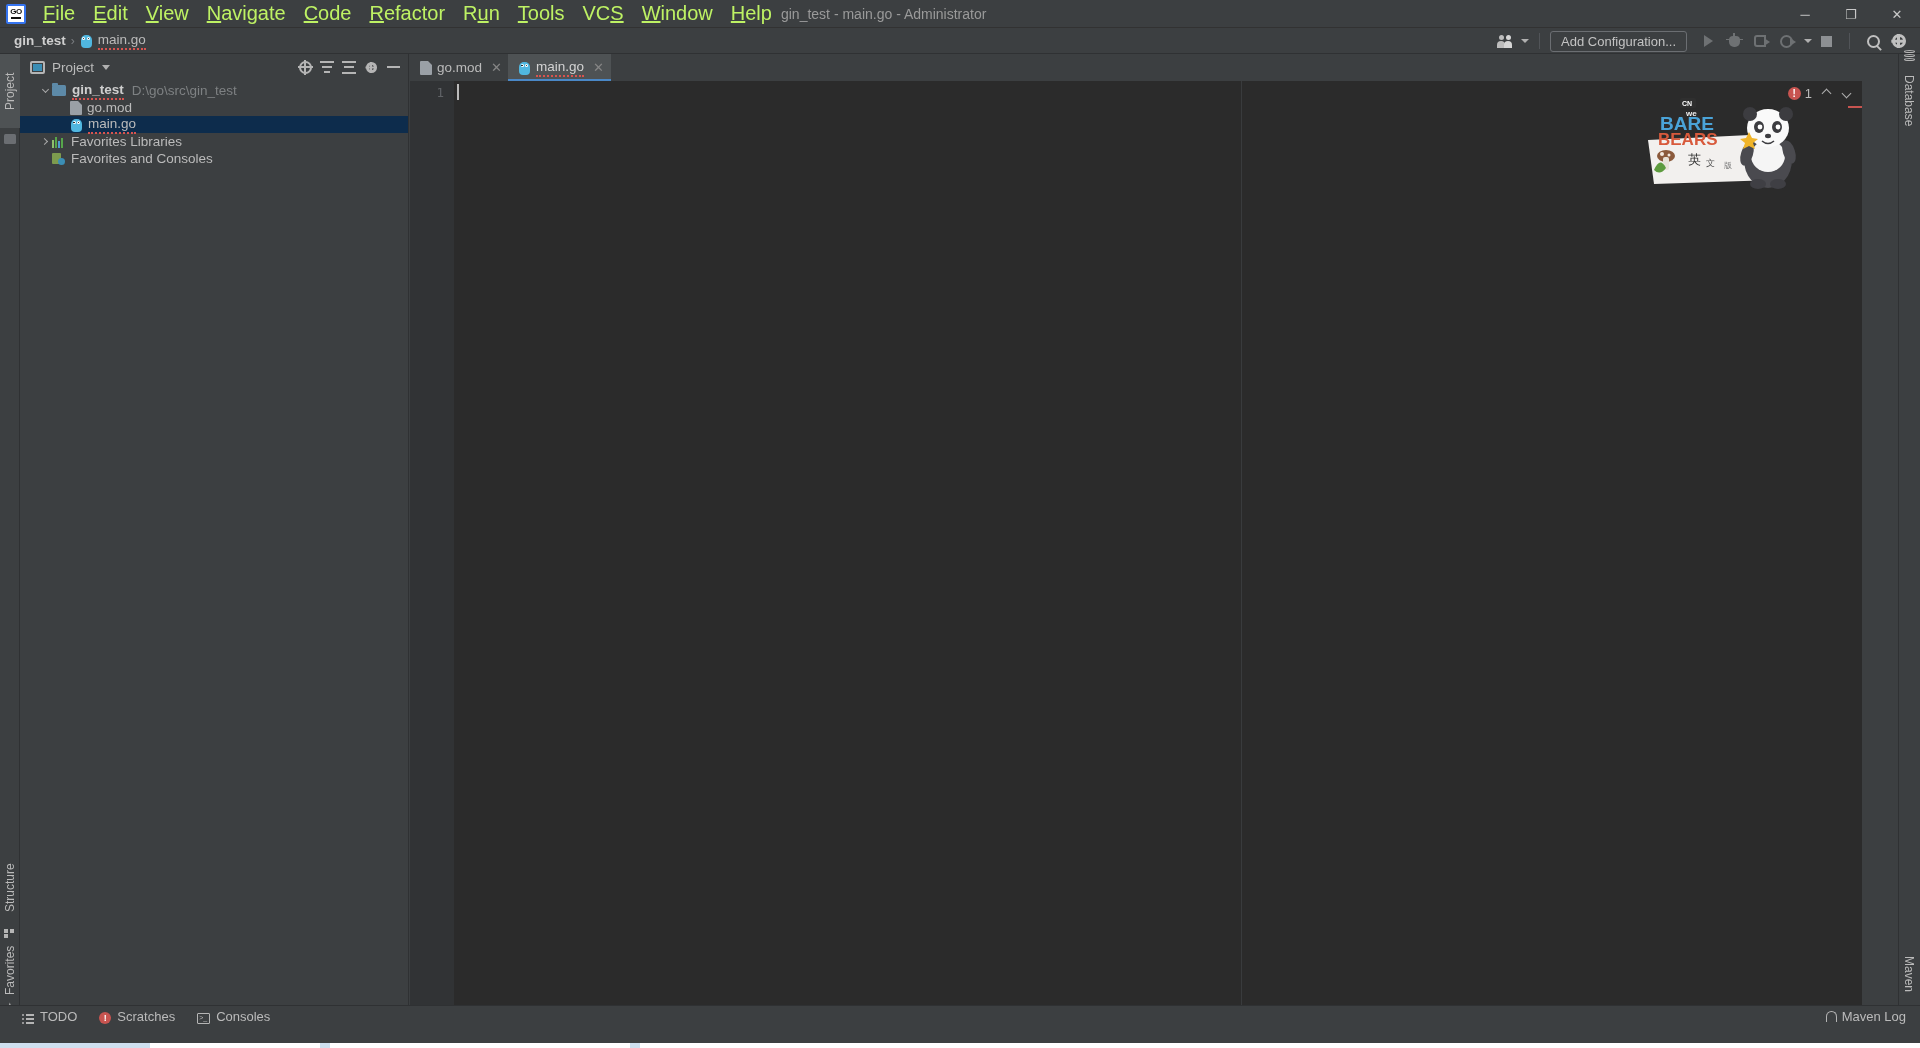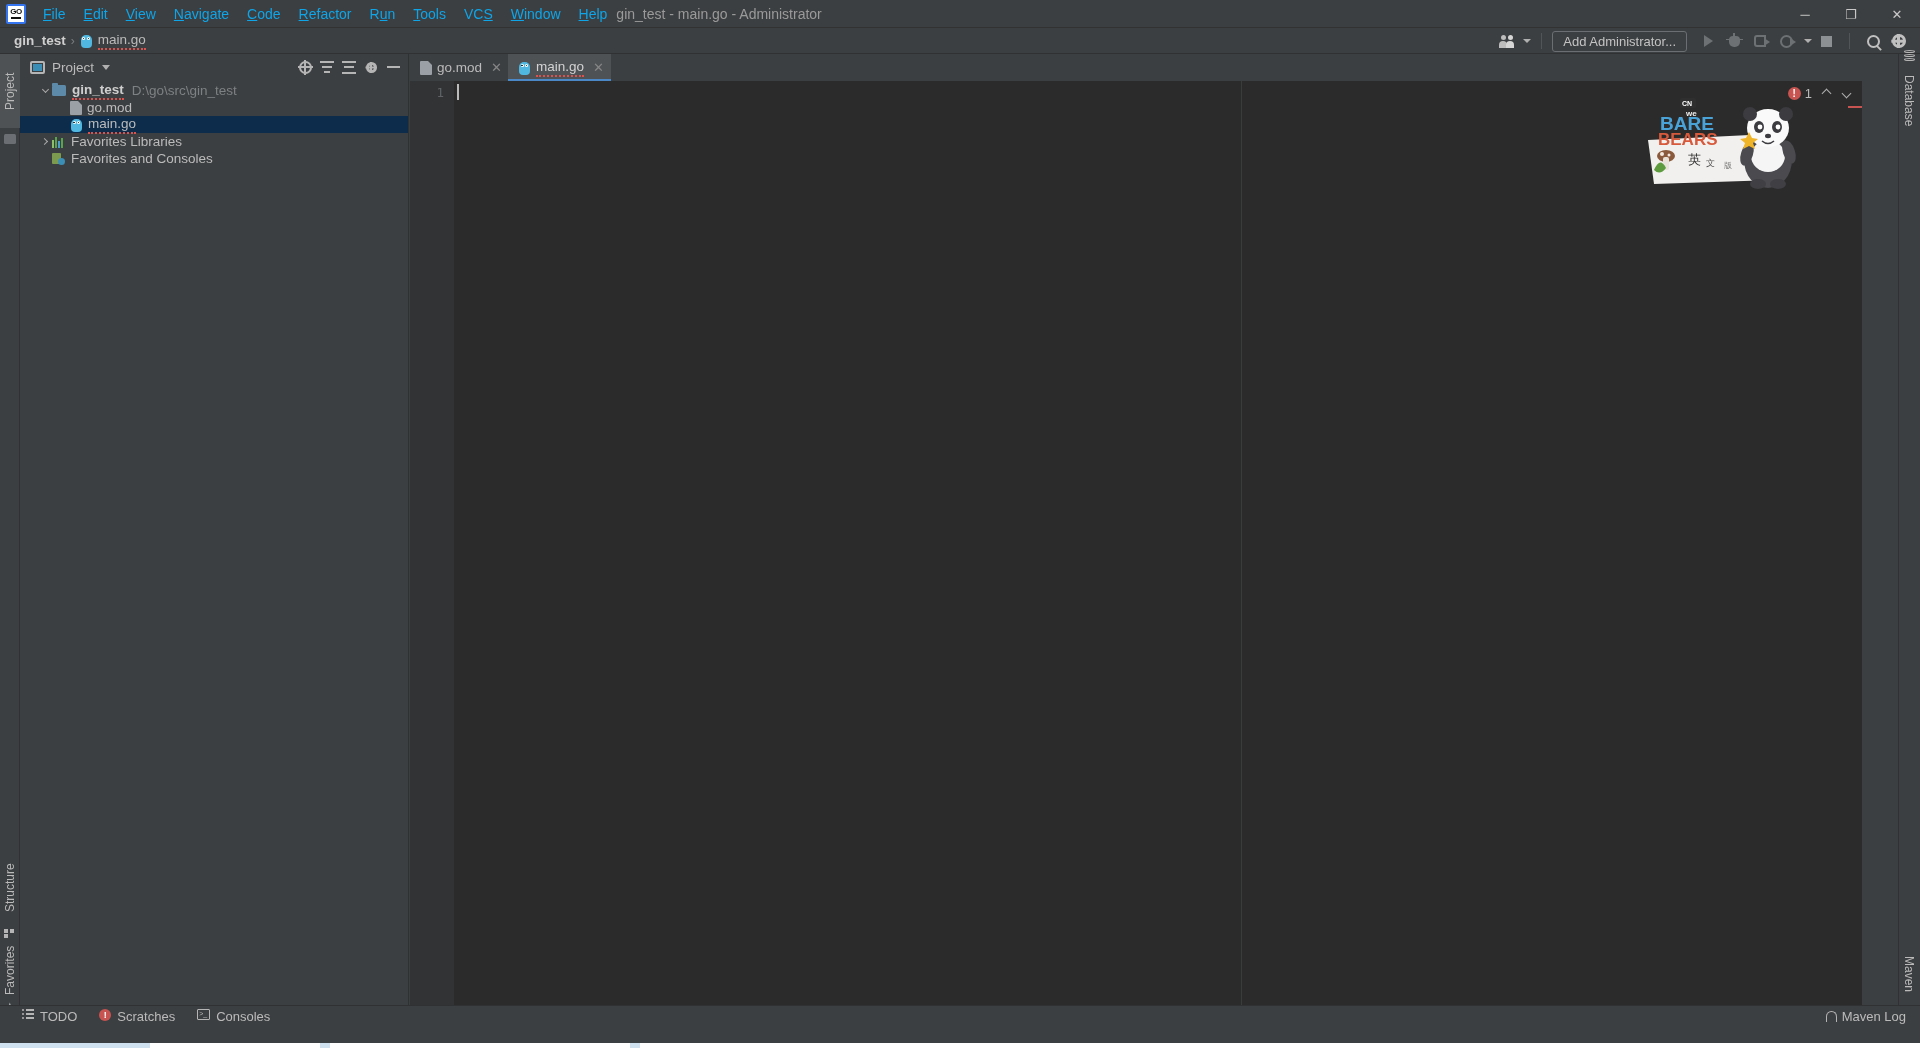--- a/index.html
+++ b/index.html
@@ -20,21 +20,21 @@
   }
   .app-logo {
     width: 20px; height: 20px; margin-left: 6px; margin-right: 8px;
     background: #fff; border: 2px solid #3574f0; border-radius: 2px;
     display: flex; align-items: center; justify-content: center;
     font-size: 9px; font-weight: bold; color: #111; line-height: 1;
     flex-direction: column;
   }
   .app-logo .lg-u { width: 10px; height: 2px; background: #111; margin-top: 1px; }
   .menu-item {
-    font-size: 14px; color: #0ea5e9; padding: 3px 9px; cursor: default;
+    font-size: 20px; color: #bef264; padding: 3px 9px; cursor: default;
     white-space: nowrap;
   }
   .menu-item u { text-decoration: underline; }
   .win-title {
     font-size: 14px; color: #9a9a9a; white-space: nowrap;
   }
   .win-ctrls { position: absolute; right: 0; top: 0; display: flex; height: 28px; }
   .win-btn {
     width: 46px; height: 28px; display: flex; align-items: center; justify-content: center;
     color: #c8c8c8; font-size: 13px;
@@ -307,21 +307,21 @@
     position: absolute; right: 0; width: 22px;
     writing-mode: vertical-rl; font-size: 12px; color: #bbbbbb;
     display: flex; align-items: center; justify-content: center;
   }
 
   
   .bottom-tabs {
     position: absolute; left: 0; bottom: 21px; width: 1920px; height: 22px;
     background: #3c3f41; display: flex; align-items: center; border-top: 1px solid #2f3133;
   }
-  .btab { display: flex; align-items: flex-start; font-size: 13px; color: #bbbbbb; margin-left: 22px; }
+  .btab { display: flex; align-items: flex-end; font-size: 13px; color: #bbbbbb; margin-left: 22px; }
   .todo-ico { width: 12px; height: 10px; margin-right: 6px; position: relative; }
   .todo-ico i { position:absolute; left:4px; width:8px; height:1.6px; background:#b5b5b5; display:block; }
   .todo-ico i:nth-child(1){top:0;} .todo-ico i:nth-child(2){top:4px;} .todo-ico i:nth-child(3){top:8px;}
   .todo-ico b { position:absolute; left:0; width:2px; height:2px; background:#b5b5b5; border-radius:50%; display:block;}
   .todo-ico b:nth-child(4){top:0;} .todo-ico b:nth-child(5){top:4px;} .todo-ico b:nth-child(6){top:8px;}
   .prob-ico {
     width: 12px; height: 12px; border-radius: 50%; background: #c75450; margin-right: 6px;
     color:#fff; font-size:9px; font-weight:bold; text-align:center; line-height:12px;
   }
   .term-ico {
@@ -405,21 +405,21 @@
       <div style="display:flex;align-items:center;">
         <span class="user-icon">
           <span class="h1"></span>
             <span class="h2"></span>
             <span class="u1"></span>
             <span class="u2"></span>
         </span>
         <span class="caret"></span>
       </div>
       <div class="divider-v"></div>
-      <div class="add-config">Add Administrator...</div>
+      <div class="add-config">Add Configuration...</div>
       <div class="tb-ico" style="margin-left:8px">
           <span class="tri-run"></span>
         </div>
       <div class="tb-ico">
           <span class="bug"></span>
         </div>
       <div class="tb-ico">
           <span class="covr"></span>
         </div>
       <div class="tb-ico">

